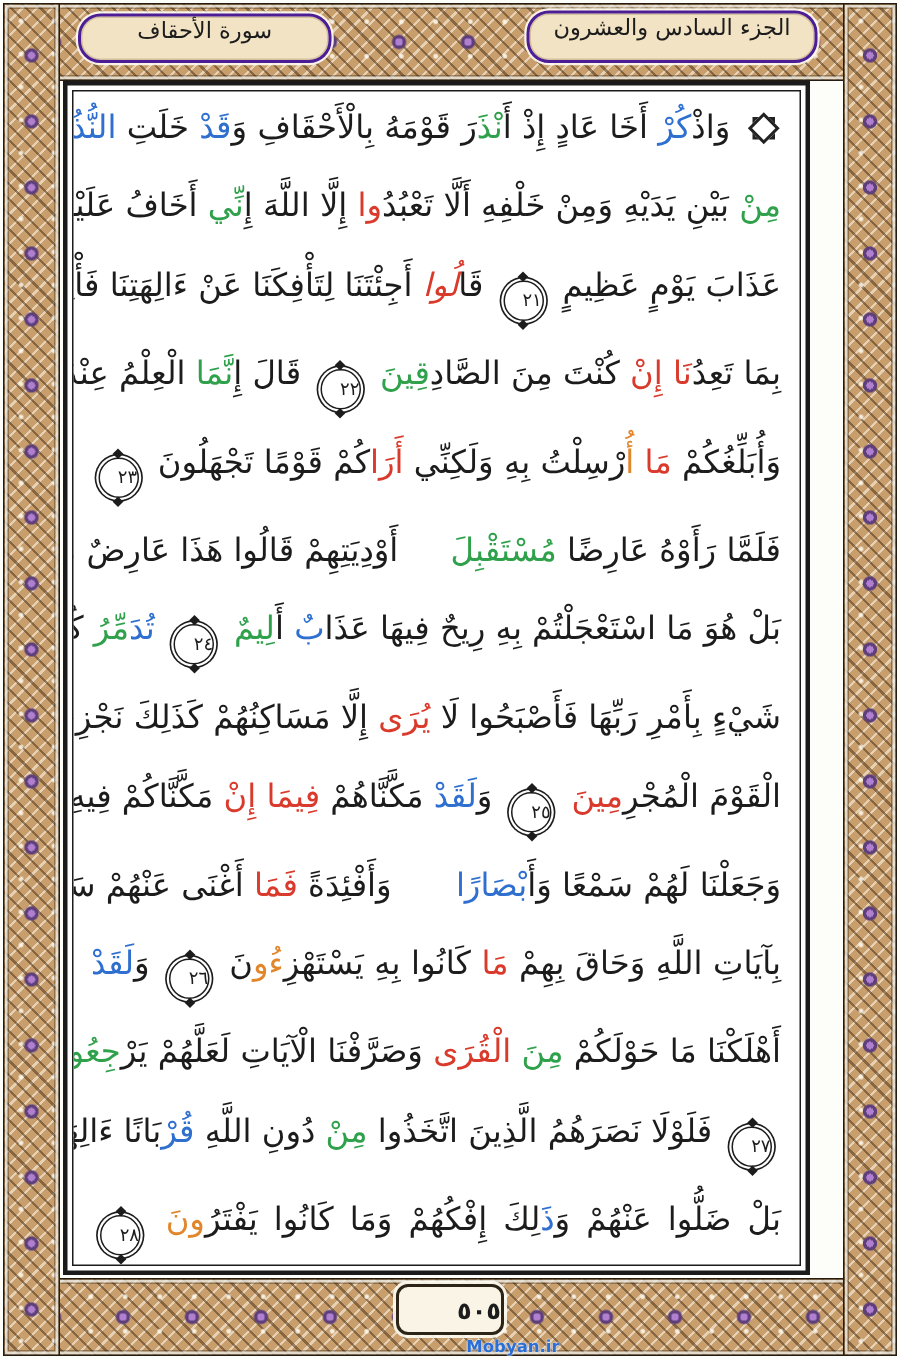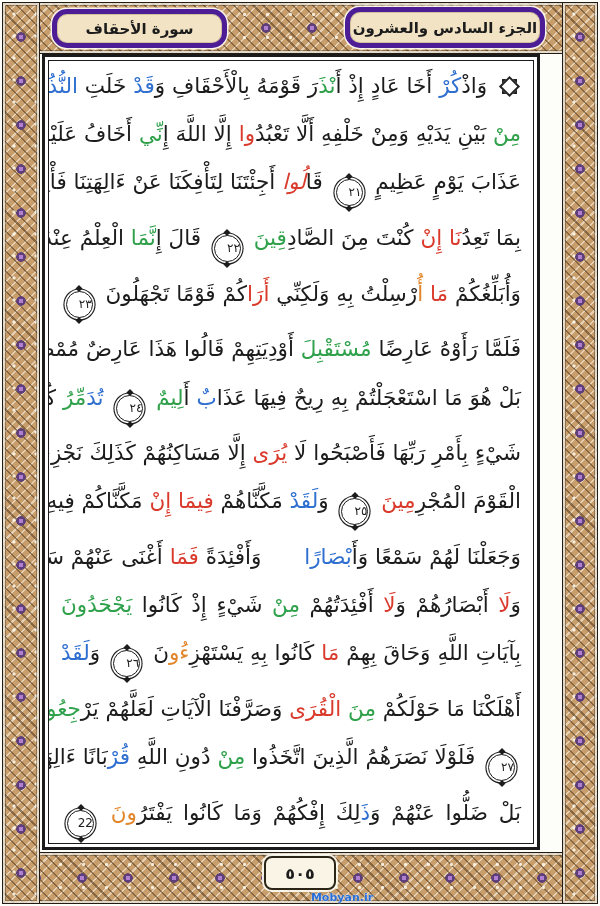--- a/index.html
+++ b/index.html
@@ -38,24 +38,24 @@
   .band-bottom{left:2px;right:2px;bottom:2px;height:50px;
     background-size:46px 46px, 23px 23px, auto, auto;background-position:10px 50%, 0 0, 0 0, 0 0;background-repeat:repeat-x,repeat,repeat,repeat;}
   .band-left{left:2px;top:2px;bottom:2px;width:36px;
     background-size:44px 44px, 22px 22px, auto, auto;background-position:50% 12px, 0 0, 0 0, 0 0;background-repeat:repeat-y,repeat,repeat,repeat;}
   .band-right{right:2px;top:2px;bottom:2px;width:34px;
     background-size:44px 44px, 22px 22px, auto, auto;background-position:50% 12px, 0 0, 0 0, 0 0;background-repeat:repeat-y,repeat,repeat,repeat;}
 
   
   .cartouche{
     position:absolute;background:var(--cartouche_cream);
-    border:5px solid #4c1d95;border-radius:15px;
+    border:2px solid #4c1d95;border-radius:15px;
     box-shadow:0 0 0 1.5px rgba(255,253,244,.9), inset 0 0 0 1px rgba(120,90,40,.25);
-    display:flex;align-items:center;justify-content:center;
-    font-weight:bold;color:var(--ink);
+    display:flex;justify-content:center;
+    font-weight:normal;color:var(--ink);
   }
   .cartouche-juz{top:7px;right:55px;width:190px;height:31px;font-size:15px;}
   .cartouche-surah{top:9px;left:52px;width:165px;height:29px;font-size:15px;}
 
   
   .hizb-marker{
     position:absolute;top:56px;right:5px;width:53px;height:110px;
     background:var(--cartouche_cream);border:2px solid #2b2417;
     border-radius:14px 14px 20px 20px;
     box-shadow:0 0 0 1.5px rgba(255,253,244,.9);
@@ -109,21 +109,21 @@
     transform:translateX(-50%) rotate(45deg);
   }
   .aya::before{top:-6px;} .aya::after{bottom:-6px;}
   .aya-n{display:block;font-size:12px;line-height:24px;font-weight:normal;}
 
   
   .page-number-cartouche{
     position:absolute;left:50%;bottom:16px;transform:translateX(-50%);
     width:68px;height:30px;background:#faf4e6;border:2px solid #2b2417;border-radius:8px;
     box-shadow:0 0 0 2px rgba(255,253,244,.9);
-    display:flex;align-items:center;justify-content:center;
+    display:flex;align-items:center;justify-content:flex-start;
     font-size:16px;font-weight:bold;z-index:6;letter-spacing:2px;
   }
   .watermark{
     position:absolute;left:50%;bottom:2px;transform:translateX(-50%);
     font-size:11px;font-weight:bold;color:var(--watermark_blue);
     text-shadow:0 0 2px #dcebff,0 0 1px #fff;z-index:7;direction:ltr;margin-left:42px;
   }
 </style>
 </head>
 <body>
@@ -143,30 +143,29 @@
   </div>
 
 
   <div class="text-frame">
     <div class="text-frame-inner">
         <div class="line"><span class="rub"><i></i></span><span> وَاذْ</span><span style="color: var(--tajweed_blue);">كُرْ</span><span> أَخَا عَادٍ إِذْ أَ</span><span style="color: var(--tajweed_green);">نْذَ</span><span>رَ قَوْمَهُ بِالْأَحْقَافِ وَ</span><span style="color: var(--tajweed_blue);">قَدْ</span><span> خَلَتِ </span><span style="color: var(--tajweed_blue);">النُّذُرُ</span></div>
         <div class="line"><span style="color: var(--tajweed_green);">مِنْ</span><span> بَيْنِ يَدَيْهِ وَمِنْ خَلْفِهِ أَلَّا تَعْبُدُ</span><span style="color: var(--tajweed_red);">وا</span><span> إِلَّا اللَّهَ إِ</span><span style="color: var(--tajweed_green);">نِّي</span><span> أَخَافُ عَلَيْكُمْ</span></div>
         <div class="line"><span>عَذَابَ يَوْمٍ عَظِيمٍ </span><span class="aya"><span class="aya-n">٢١</span></span><span> قَا</span><span style="color: var(--tajweed_red); font-style: italic;">لُوا</span><span> أَجِئْتَنَا لِتَأْفِكَنَا عَنْ ءَالِهَتِنَا فَأْتِنَا</span></div>
         <div class="line"><span>بِمَا تَعِدُ</span><span style="color: var(--tajweed_red);">نَا</span><span> </span><span style="color: var(--tajweed_red);">إِنْ</span><span> كُنْتَ مِنَ الصَّادِ</span><span style="color: var(--tajweed_green);">قِينَ</span><span> </span><span class="aya"><span class="aya-n">٢٢</span></span><span> قَالَ إِ</span><span style="color: var(--tajweed_green);">نَّمَا</span><span> الْعِلْمُ عِنْدَ اللَّهِ</span></div>
         <div class="line"><span>وَأُبَلِّغُكُمْ </span><span style="color: var(--tajweed_red);">مَا</span><span> </span><span style="color: var(--tajweed_orange);">أُ</span><span>رْسِلْتُ بِهِ وَلَكِنِّي </span><span style="color: var(--tajweed_red);">أَرَا</span><span>كُمْ قَوْمًا تَجْهَلُونَ </span><span class="aya"><span class="aya-n">٢٣</span></span></div>
-        <div class="line"><span>فَلَمَّا رَأَوْهُ عَارِضًا </span><span style="color: var(--tajweed_green);">مُسْتَقْبِلَ</span><span> أَوْدِيَتِهِمْ قَالُوا هَذَا عَارِضٌ مُمْطِرُ</span></div>
+        <div class="line"><span>فَلَمَّا رَأَوْهُ عَارِضًا </span><span style="color: var(--tajweed_green); margin-left: 28px;">مُسْتَقْبِلَ</span><span> أَوْدِيَتِهِمْ قَالُوا هَذَا عَارِضٌ مُمْطِرُ</span></div>
         <div class="line"><span>بَلْ هُوَ مَا اسْتَعْجَلْتُمْ بِهِ رِيحٌ فِيهَا عَذَا</span><span style="color: var(--tajweed_blue);">بٌ</span><span> أَ</span><span style="color: var(--tajweed_green);">لِيمٌ</span><span> </span><span class="aya"><span class="aya-n">٢٤</span></span><span> </span><span style="color: var(--tajweed_blue);">تُدَ</span><span style="color: var(--tajweed_green);">مِّرُ</span><span> كُلَّ</span></div>
         <div class="line"><span>شَيْءٍ بِأَمْرِ رَبِّهَا فَأَصْبَحُوا لَا </span><span style="color: var(--tajweed_red); margin-top: 28px;">يُرَى</span><span> إِلَّا مَسَاكِنُهُمْ كَذَلِكَ نَجْزِي</span></div>
         <div class="line"><span>الْقَوْمَ الْمُجْرِ</span><span style="color: var(--tajweed_red);">مِينَ</span><span> </span><span class="aya"><span class="aya-n">٢٥</span></span><span> وَ</span><span style="color: var(--tajweed_blue);">لَقَدْ</span><span> مَكَّنَّاهُمْ </span><span style="color: var(--tajweed_red);">فِيمَا</span><span> </span><span style="color: var(--tajweed_red);">إِنْ</span><span> مَكَّنَّاكُمْ فِيهِ</span></div>
         <div class="line"><span>وَجَعَلْنَا لَهُمْ سَمْعًا وَأَ</span><span style="color: var(--tajweed_blue); margin-left: 36px;">بْصَارًا</span><span> وَأَفْئِدَةً </span><span style="color: var(--tajweed_red);">فَمَا</span><span> أَغْنَى عَنْهُمْ سَمْعُهُمْ</span></div>
-        <div class="line"><span>وَ</span><span style="color: var(--tajweed_red);">لَا</span><span> أَبْصَارُهُمْ وَ</span><span style="color: var(--tajweed_red);">لَا</span><span> أَفْئِدَتُهُمْ </span><span style="color: var(--tajweed_green);">مِنْ</span><span> شَيْءٍ إِذْ كَانُوا </span><span style="color: var(--tajweed_green);">يَجْحَدُونَ</span></div>
         <div class="line"><span>بِآيَاتِ اللَّهِ وَحَاقَ بِهِمْ </span><span style="color: var(--tajweed_red);">مَا</span><span> كَانُوا بِهِ يَسْتَهْزِ</span><span style="color: var(--tajweed_orange);">ءُو</span><span>نَ </span><span class="aya"><span class="aya-n">٢٦</span></span><span> وَ</span><span style="color: var(--tajweed_blue);">لَقَدْ</span></div>
         <div class="line"><span>أَهْلَكْنَا مَا حَوْلَكُمْ </span><span style="color: var(--tajweed_green);">مِنَ</span><span> </span><span style="color: var(--tajweed_red);">الْقُرَى</span><span> وَصَرَّفْنَا الْآيَاتِ لَعَلَّهُمْ يَرْ</span><span style="color: var(--tajweed_green);">جِعُونَ</span></div>
         <div class="line"><span class="aya"><span class="aya-n">٢٧</span></span><span> فَلَوْلَا نَصَرَهُمُ الَّذِينَ اتَّخَذُوا </span><span style="color: var(--tajweed_green);">مِنْ</span><span> دُونِ اللَّهِ </span><span style="color: var(--tajweed_blue);">قُرْ</span><span>بَانًا ءَالِهَةً</span></div>
-        <div class="line"><span>بَلْ ضَلُّوا عَنْهُمْ وَ</span><span style="color: var(--tajweed_blue);">ذَ</span><span>لِكَ إِفْكُهُمْ وَمَا كَانُوا يَفْتَرُ</span><span style="color: var(--tajweed_orange);">ونَ</span><span> </span><span class="aya"><span class="aya-n">22</span></span></div>
+        <div class="line"><span>بَلْ ضَلُّوا عَنْهُمْ وَ</span><span style="color: var(--tajweed_blue);">ذَ</span><span>لِكَ إِفْكُهُمْ وَمَا كَانُوا يَفْتَرُ</span><span style="color: var(--tajweed_orange);">ونَ</span><span> </span><span class="aya"><span class="aya-n">٢٨</span></span></div>
       </div>
   </div>
 
   <div class="page-number-cartouche">
     <span>٥٠٥</span>
   </div>
   <div class="watermark">Mobyan.ir</div>
 
 </div>
 

